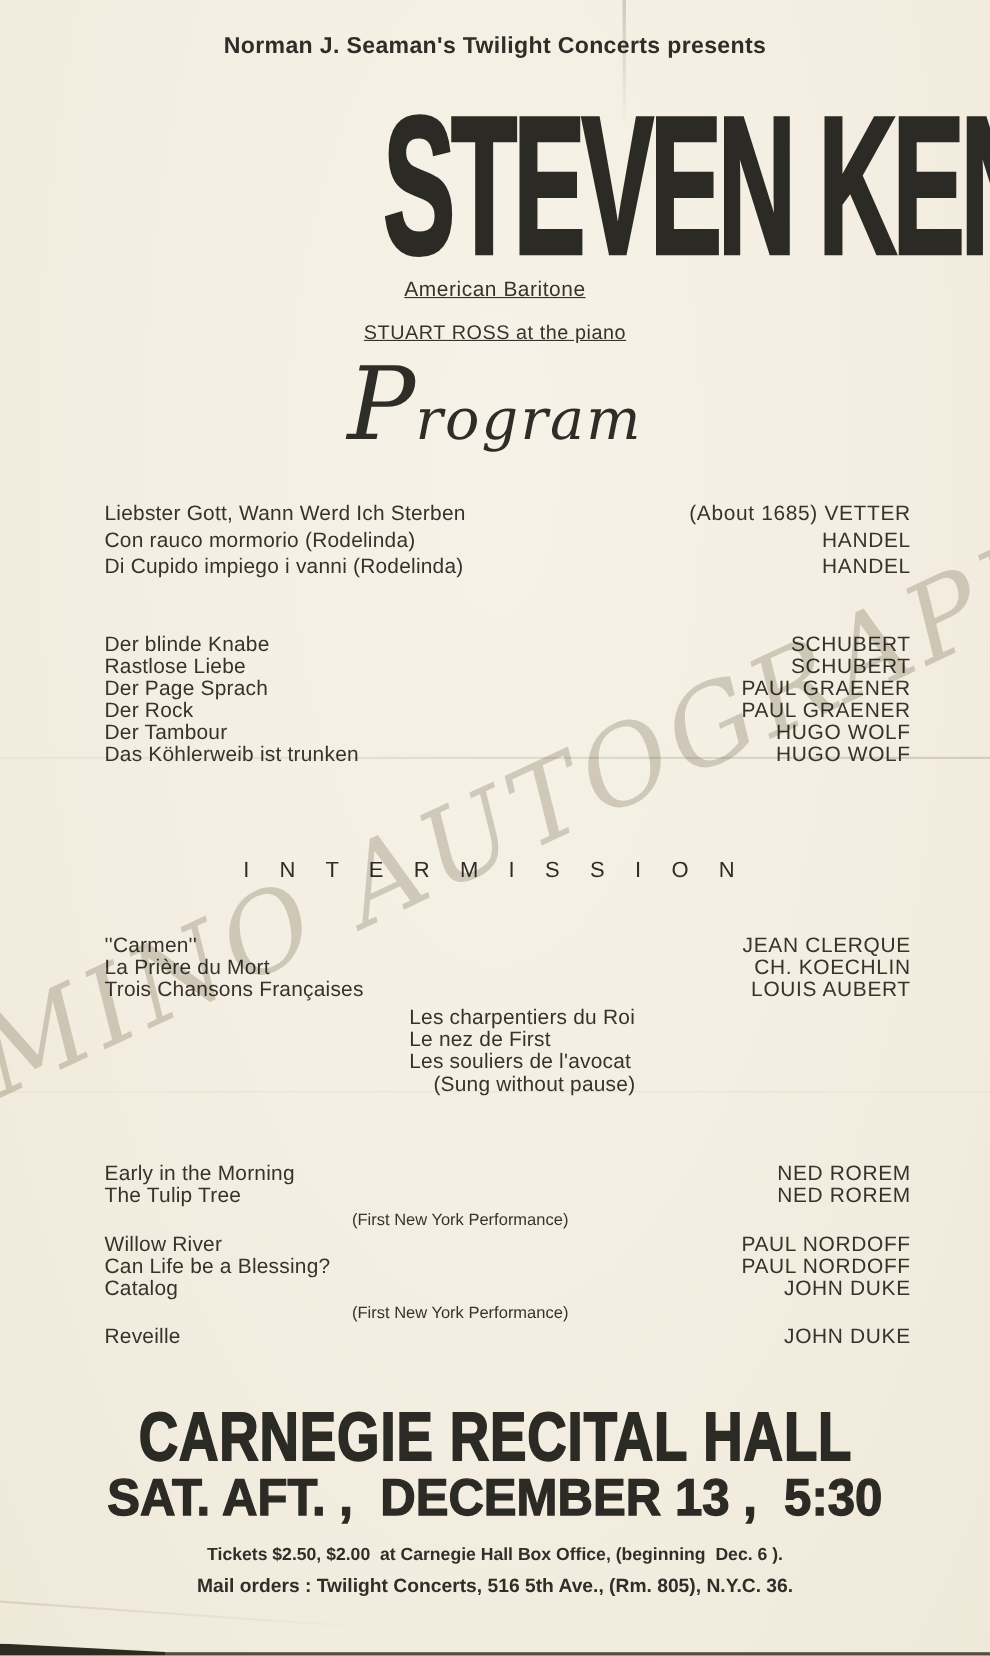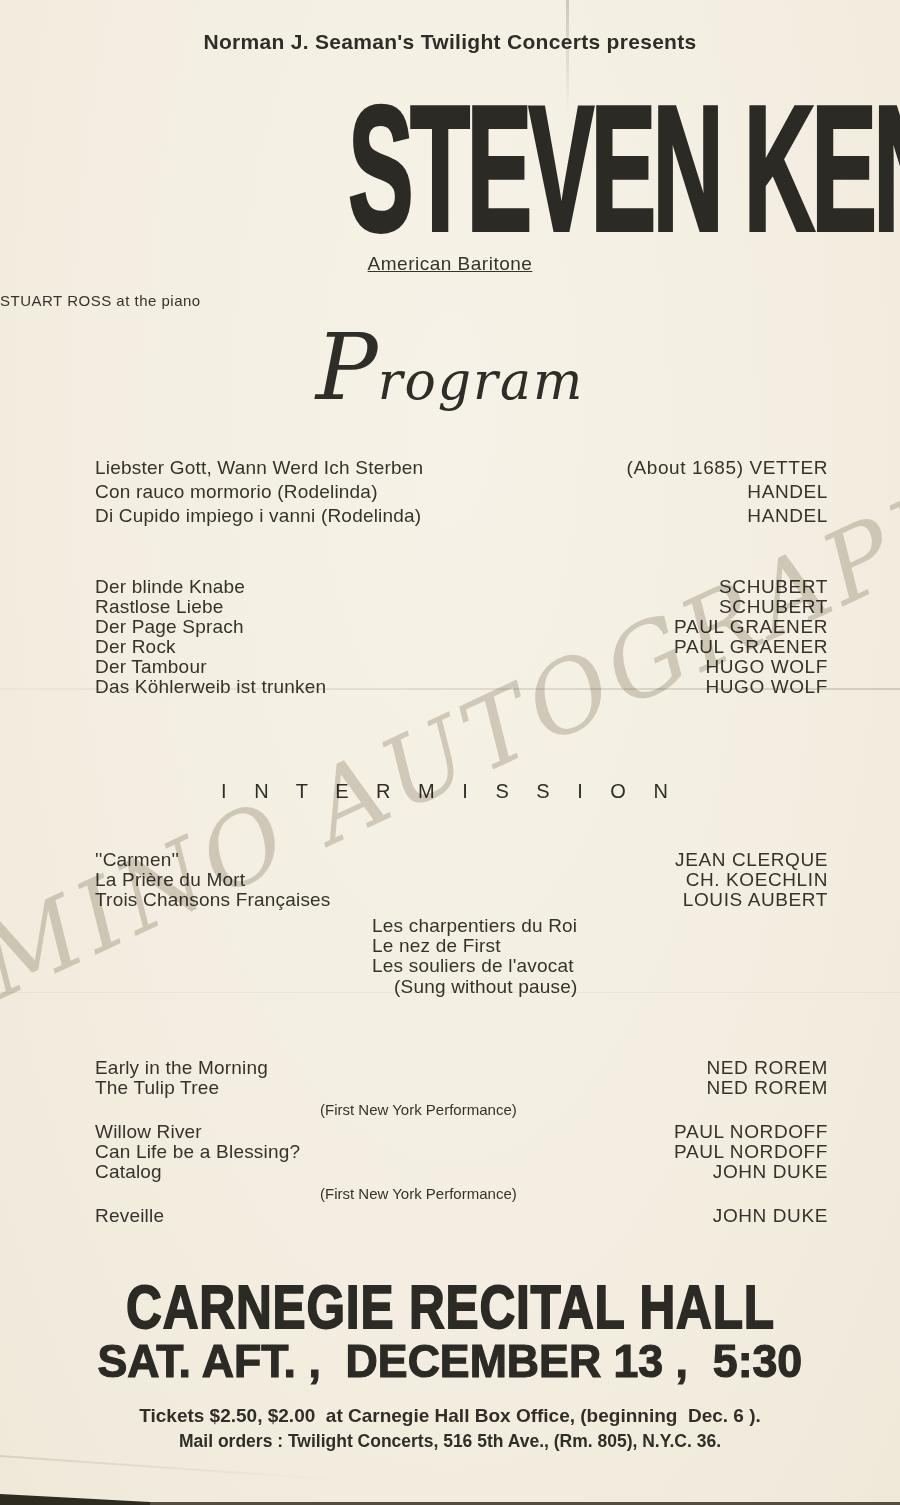--- a/index.html
+++ b/index.html
@@ -37,21 +37,21 @@
   }
   
   .presents{position:absolute;left:0;right:0;top:30px;text-align:center;
     font-size:21px;font-weight:bold;color:#2f2d27;letter-spacing:.3px;}
   .artist{position:absolute;left:0;right:0;top:80px;text-align:center;line-height:1;}
   .artist-inner{display:inline-block;font-weight:bold;font-size:178px;line-height:1;
     letter-spacing:-6px;white-space:nowrap;color:#2c2a25;
     transform:scaleX(.55);transform-origin:center;
     -webkit-text-stroke:4px #2c2a25;}
   .role{position:absolute;left:0;right:0;top:253px;text-align:center;font-size:19px;letter-spacing:.5px;text-decoration:underline;}
-  .pianist{position:absolute;left:0;right:0;top:292px;font-size:15px;letter-spacing:.5px;}
+  .pianist{position:absolute;left:0;right:0;top:292px;text-align:center;font-size:18px;letter-spacing:.5px;text-decoration:underline;}
   .program-title{position:absolute;left:0;right:0;top:322px;text-align:center;
     font-family:"DejaVu Serif", serif;font-style:italic;color:#2f2d27;}
   .pt-initial{font-size:92px;line-height:1;}
   .pt-rest{font-size:52px;letter-spacing:2px;font-style:italic;}
   
   .songs{position:absolute;left:95px;right:72px;}
   .g1{top:456px;}  .g1 .row{line-height:24px;}
   .g2{top:577px;}  .g2 .row{line-height:20px;text-align:right;}
   .g3{top:850px;}  .g3 .row{line-height:20px;align-items:flex-end;}
   .g4{top:1058px;} .g4 .row{line-height:20px;}
@@ -66,21 +66,21 @@
   
   .venue-name{position:absolute;left:0;right:0;top:1276px;text-align:center;line-height:1;}
   .venue-name-inner{display:inline-block;font-size:62px;font-weight:bold;white-space:nowrap;
     color:#2c2a24;transform:scaleX(.8);transform-origin:center;-webkit-text-stroke:1.8px #2c2a24;
     letter-spacing:1px;}
   .venue-date{position:absolute;left:0;right:0;top:1337px;text-align:center;line-height:1;}
   .venue-date-inner{display:inline-block;font-size:47px;font-weight:bold;white-space:pre;
     color:#2c2a24;transform:scaleX(.95);transform-origin:center;-webkit-text-stroke:1.2px #2c2a24;}
   
   .foot1{position:absolute;left:0;right:0;top:1405px;text-align:center;
-    font-size:19px;font-weight:bold;white-space:pre;color:#302e28;}
+    font-size:16px;font-weight:bold;white-space:pre;color:#302e28;}
   .foot2{position:absolute;left:0;right:0;top:1431px;text-align:center;
     font-size:17.5px;font-weight:bold;white-space:pre;color:#302e28;}
 </style>
 </head>
 <body>
 
 <div class="page">
 
   <div class="crease-vert-top"></div>
   <div class="crease-mid"></div>

